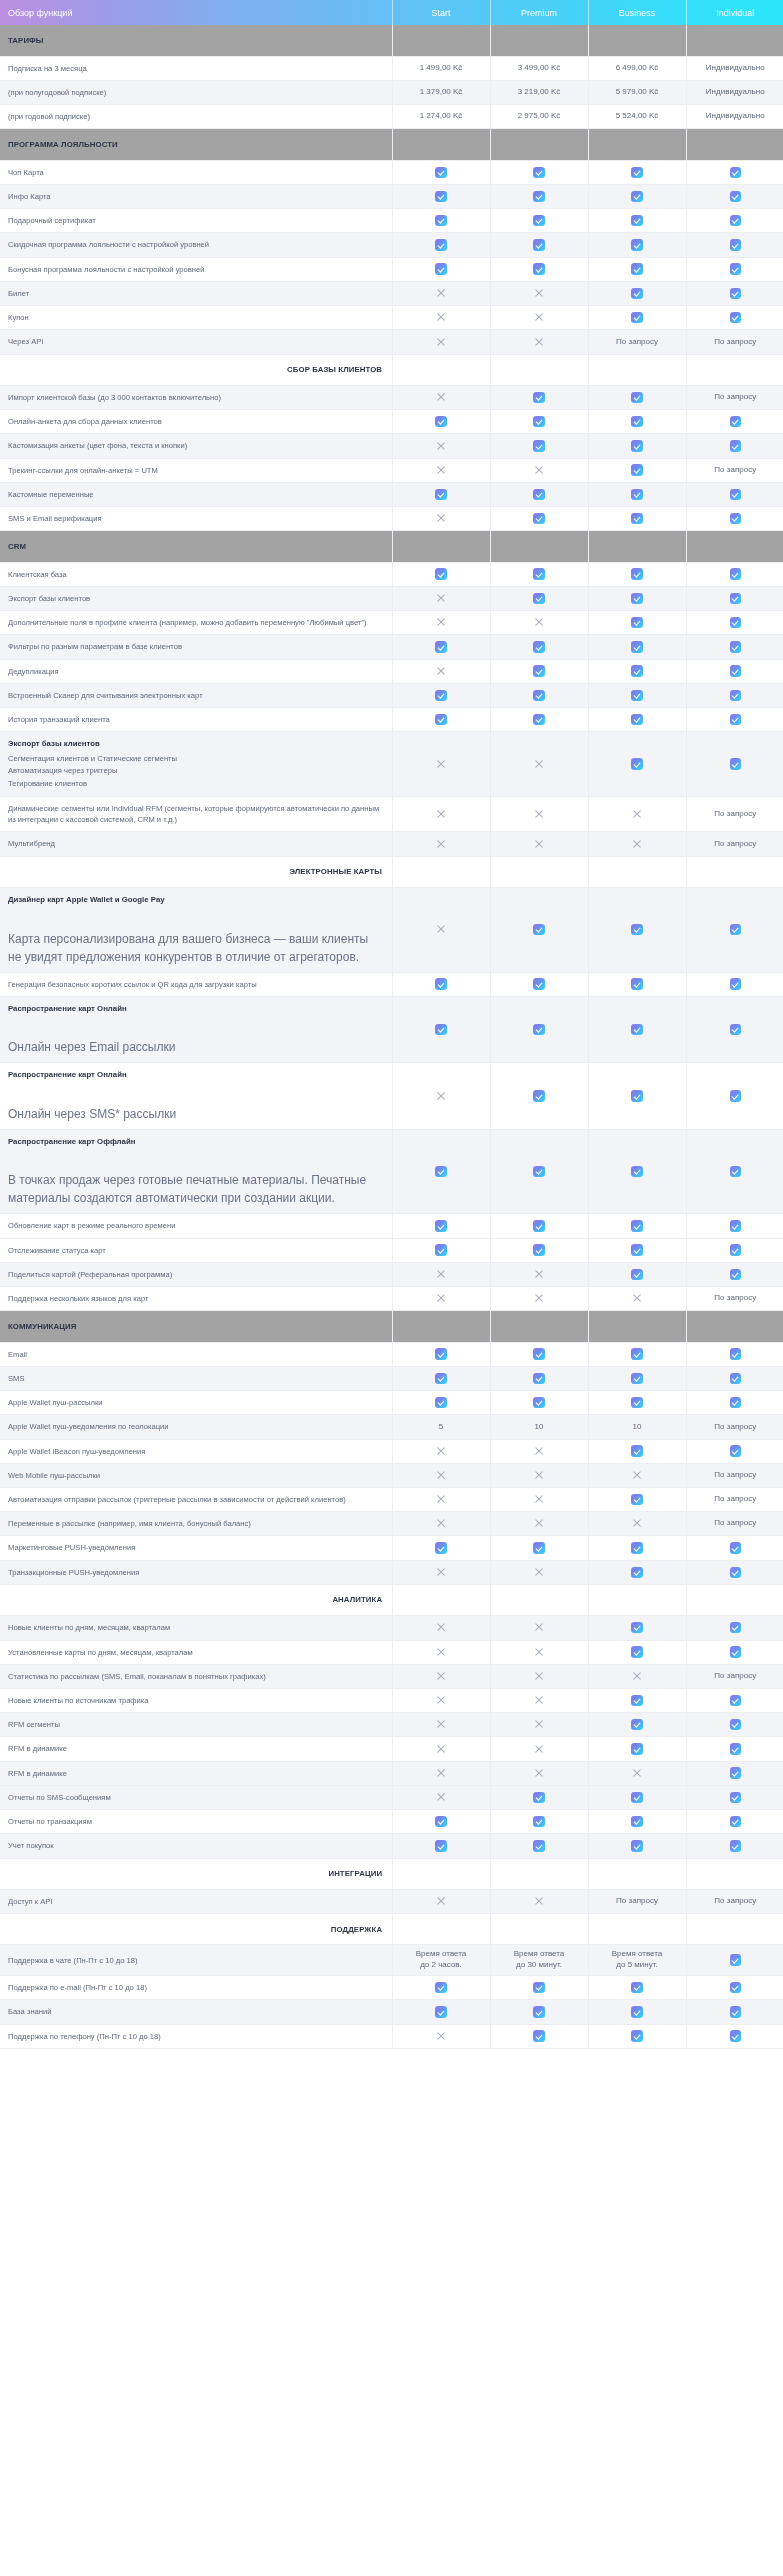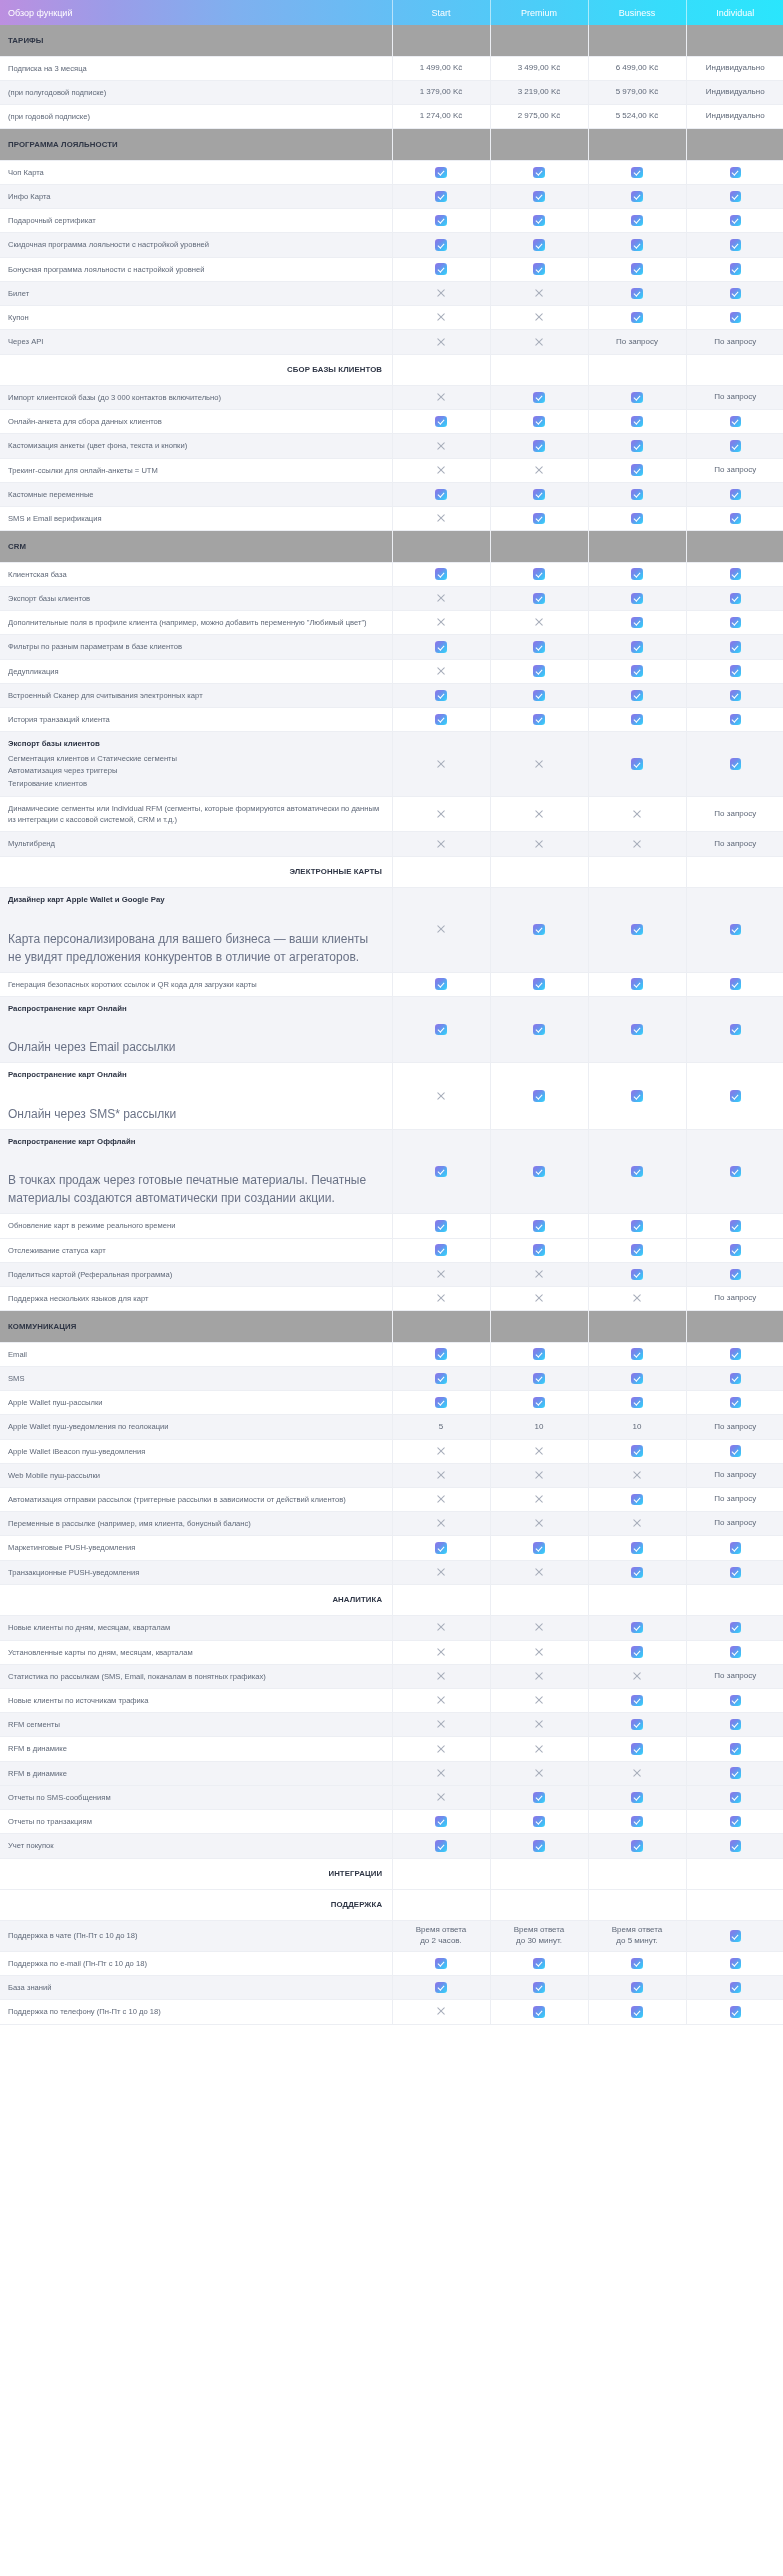--- a/index.html
+++ b/index.html
@@ -632,20 +632,27 @@
         <td class="val"><span class="check"></span></td>
         <td class="val"><span class="check"></span></td>
       </tr>
       <tr class="section white">
         <td class="feature">ИНТЕГРАЦИИ</td>
         <td class="val">&nbsp;</td>
         <td class="val">&nbsp;</td>
         <td class="val">&nbsp;</td>
         <td class="val">&nbsp;</td>
       </tr>
+      <tr class="alt">
+        <td class="feature">Доступ к API</td>
+        <td class="val"><span class="cross"></span></td>
+        <td class="val"><span class="cross"></span></td>
+        <td class="val"><span class="txtval">По запросу</span></td>
+        <td class="val"><span class="txtval">По запросу</span></td>
+      </tr>
       <tr class="section white">
         <td class="feature">ПОДДЕРЖКА</td>
         <td class="val">&nbsp;</td>
         <td class="val">&nbsp;</td>
         <td class="val">&nbsp;</td>
         <td class="val">&nbsp;</td>
       </tr>
       <tr class="alt">
         <td class="feature">Поддержка в чате (Пн-Пт с 10 до 18)</td>
         <td class="val"><span class="txtval">Время ответа

